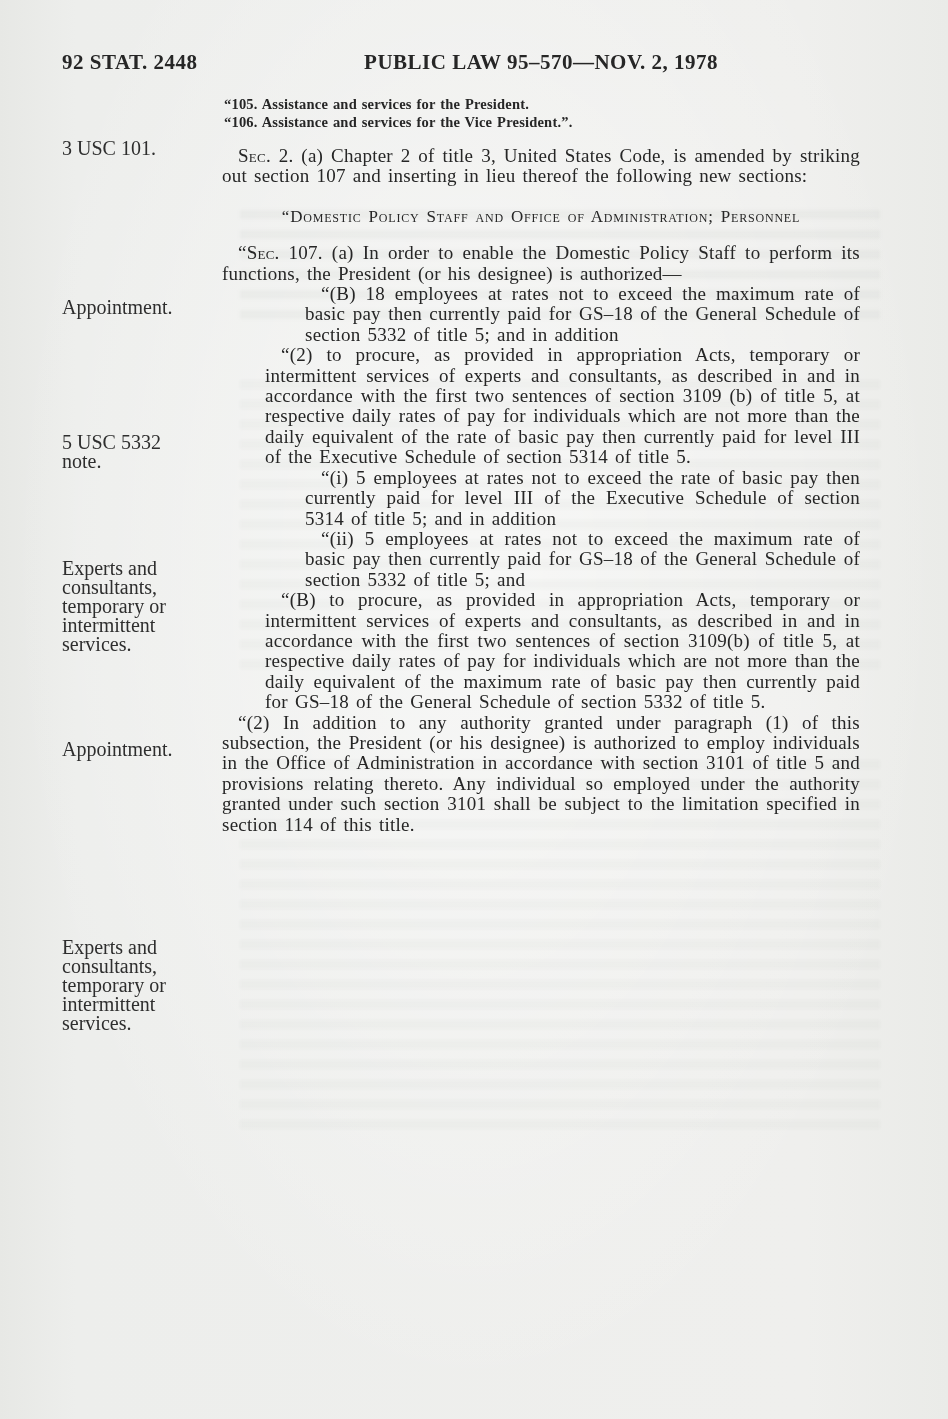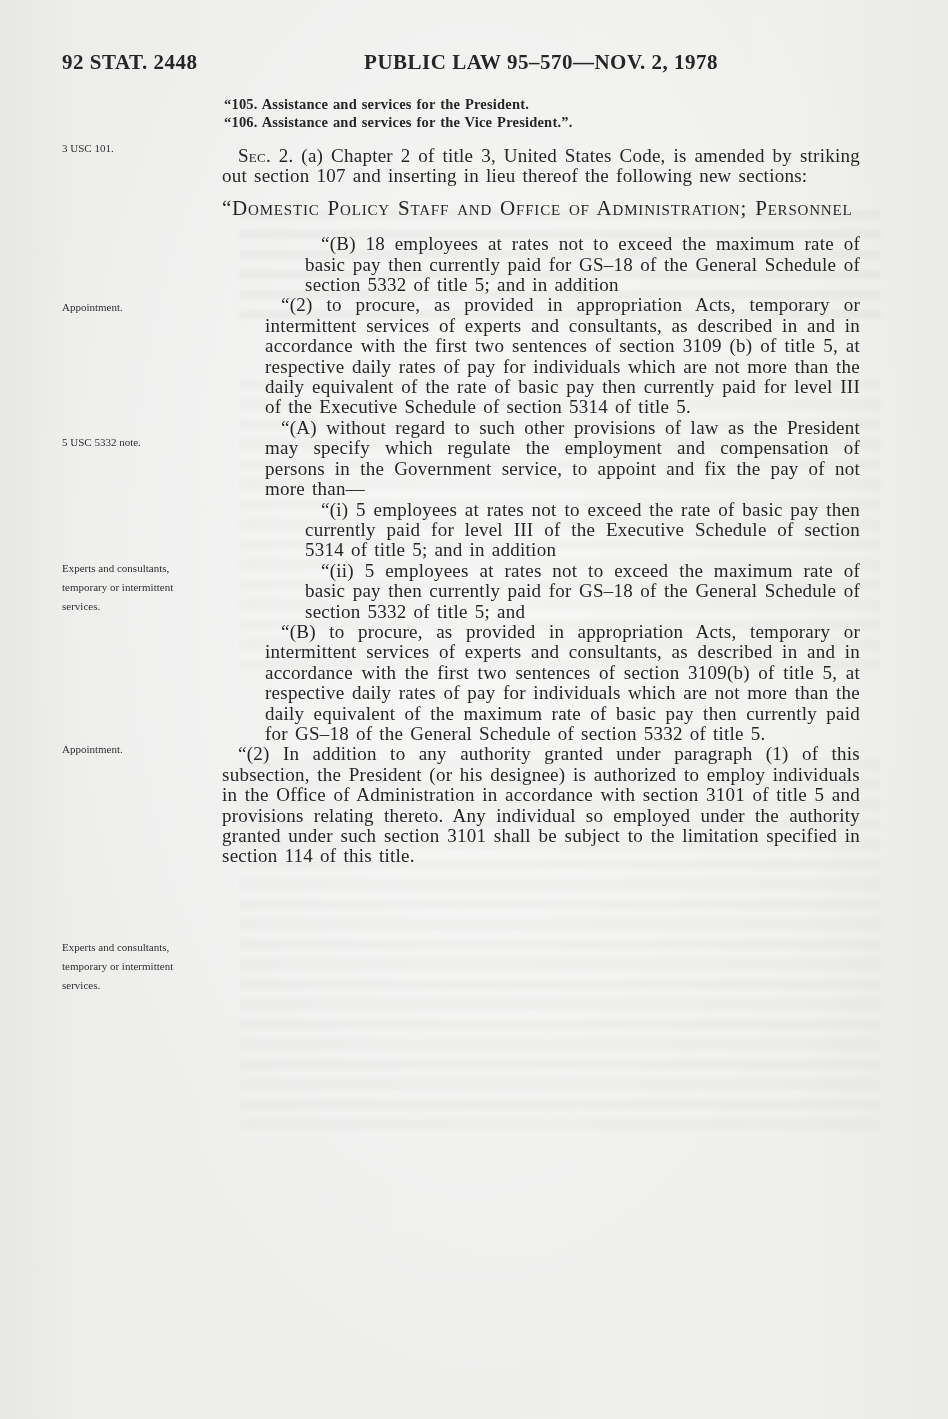--- a/index.html
+++ b/index.html
@@ -31,21 +31,21 @@
     position:absolute;left:62px;top:50px;
     font-size:21px;font-weight:bold;letter-spacing:.5px;
   }
   .header-title{
     position:absolute;left:222px;top:50px;width:638px;
     text-align:center;font-size:21px;font-weight:bold;letter-spacing:.5px;
   }
 
   .margin-note{
     position:absolute;left:62px;width:118px;
-    font-size:11px;line-height:19px;color:#2e2e2e;
+    font-size:20px;line-height:19px;color:#2e2e2e;
   }
   .mn-1{top:139px;}
   .mn-2{top:298px;}
   .mn-3{top:433px;}
   .mn-4{top:559px;}
   .mn-5{top:740px;}
   .mn-6{top:938px;}
 
   .body-col{
     position:absolute;left:222px;top:96px;width:638px;
@@ -55,22 +55,22 @@
   .toc{
     font-size:14.5px;line-height:17.5px;font-weight:bold;
     letter-spacing:.2px;word-spacing:1px;margin:0 0 15px 2px;
   }
   .para{margin:0;text-align:justify;text-indent:16px;}
   .first{margin-top:3px;}
   .l1{margin-left:43px;}
   .l2{margin-left:83px;}
   .sc{font-variant:small-caps;}
   .section-heading{
-    margin:11px 0 16px 0;text-align:left;
-    font-variant:small-caps;font-size:21px;
+    margin:20px 0 16px 0;text-align:center;
+    font-variant:small-caps;font-size:17px;
     letter-spacing:.8px;word-spacing:2px;text-indent:0;
   }
 </style>
 </head>
 <body>
 
 <div class="page">
 
   <div class="ghost g1"></div>
   <div class="ghost g2"></div>
@@ -90,23 +90,23 @@
 
     <div class="toc">
       <div>“105.  Assistance and services for the President.</div>
       <div>“106.  Assistance and services for the Vice President.”.</div>
     </div>
 
     <p class="para first"><span class="sc">Sec.</span><span> 2. (a) Chapter 2 of title 3, United States Code, is amended by striking out section 107 and inserting in lieu thereof the following new sections:</span></p>
 
     <p class="para section-heading">“Domestic Policy Staff and Office of Administration; Personnel</p>
 
+    <p class="para"><span class="sc">“Sec.</span><span> 107. (a) In order to enable the Domestic Policy Staff to perform its functions, the President (or his designee) is authorized—</span></p>
 
     <p class="para l2">“(B) 18 employees at rates not to exceed the maximum rate of basic pay then currently paid for GS–18 of the General Schedule of section 5332 of title 5; and in addition</p>
     <p class="para l1">“(2) to procure, as provided in appropriation Acts, temporary or intermittent services of experts and consultants, as described in and in accordance with the first two sentences of section 3109 (b) of title 5, at respective daily rates of pay for individuals which are not more than the daily equivalent of the rate of basic pay then currently paid for level III of the Executive Schedule of section 5314 of title 5.</p>
-    <p class="para l1">“(A) without regard to such other provisions of law as the President may specify which regulate the employment and compensation of persons in the Government service, to appoint and fix the pay of not more than—</p>
     <p class="para l2">“(i) 5 employees at rates not to exceed the rate of basic pay then currently paid for level III of the Executive Schedule of section 5314 of title 5; and in addition</p>
     <p class="para l2">“(ii) 5 employees at rates not to exceed the maximum rate of basic pay then currently paid for GS–18 of the General Schedule of section 5332 of title 5; and</p>
     <p class="para l1">“(B) to procure, as provided in appropriation Acts, temporary or intermittent services of experts and consultants, as described in and in accordance with the first two sentences of section 3109(b) of title 5, at respective daily rates of pay for individuals which are not more than the daily equivalent of the maximum rate of basic pay then currently paid for GS–18 of the General Schedule of section 5332 of title 5.</p>
     <p class="para">“(2) In addition to any authority granted under paragraph (1) of this subsection, the President (or his designee) is authorized to employ individuals in the Office of Administration in accordance with section 3101 of title 5 and provisions relating thereto. Any individual so employed under the authority granted under such section 3101 shall be subject to the limitation specified in section 114 of this title.</p>
 
   </div>
 </div>
 
 </body></html>

